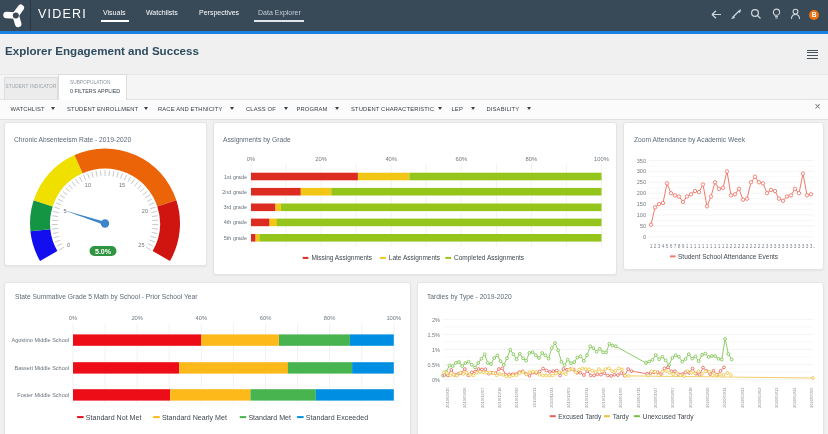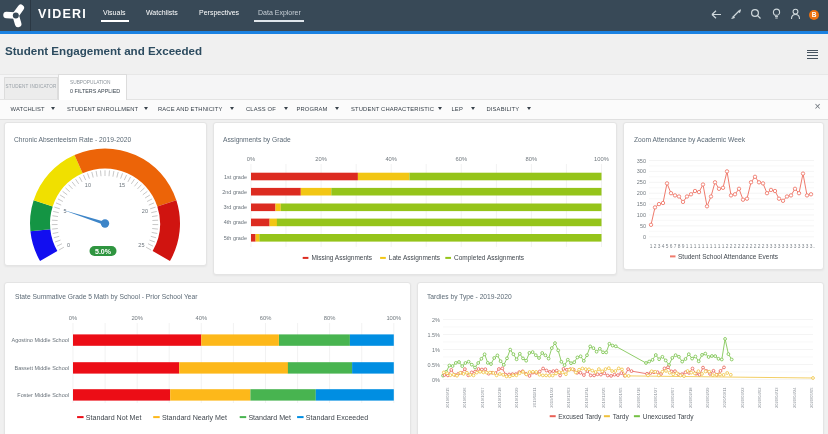--- a/index.html
+++ b/index.html
@@ -1,17 +1,17 @@
 <!DOCTYPE html>
 <html><head><meta charset="utf-8"><style>
 * { margin:0; padding:0; box-sizing:border-box; }
 body { width:828px; height:434px; overflow:hidden; background:#f0f0f0; font-family:"Liberation Sans",sans-serif; position:relative; }
 .topbar { position:absolute; left:0; top:0; width:828px; height:31px; background:#384957; }
 .logosq { position:absolute; left:0; top:0; width:31px; height:31px; background:#384957; }
-.brand { position:absolute; left:38px; top:7px; color:#fff; font-size:12.5px; font-weight:bold; letter-spacing:1.2px; }
+.brand { position:absolute; left:38px; top:7px; color:#fff; font-size:12.5px; font-weight:normal; letter-spacing:1.2px; }
 .nav { position:absolute; top:9px; font-size:7px; color:#fff; }
 .blueline { position:absolute; left:0; top:31px; width:828px; height:3px; background:#1b82e2; }
 .h1 { position:absolute; left:5px; top:43.5px; font-size:11.6px; font-weight:bold; color:#2d4c60; }
 .burger { position:absolute; left:807px; top:49.5px; width:10.5px; }
 .burger div { height:1.2px; background:#46535f; margin-bottom:1.5px; }
 .tab1 { position:absolute; left:4px; top:77px; width:54px; height:22px; background:#ececec; border:1px solid #dcdcdc; border-bottom:none; z-index:2; }
 .tab1 span { display:block; margin-top:6px; text-align:center; font-size:4.6px; color:#99a0a7; letter-spacing:0.2px; }
 .tab2 { position:absolute; left:58px; top:74px; width:69px; height:26px; background:#fff; border:1px solid #dcdcdc; border-bottom:none; z-index:3; }
 .tab2 .s1 { display:block; margin:4.5px 0 0 11px; font-size:4.8px; color:#8d959c; white-space:nowrap; }
 .tab2 .s2 { display:block; margin:3px 0 0 11px; font-size:5.4px; color:#3c4650; white-space:nowrap; }
@@ -56,21 +56,21 @@
     <circle cx="5.5" cy="4.2" r="3.1" stroke="#cfd8dc" stroke-width="1.1" fill="none"></circle>
     <line x1="4" y1="8.4" x2="7" y2="8.4" stroke="#cfd8dc" stroke-width="1"></line>
     <line x1="4.3" y1="10" x2="6.7" y2="10" stroke="#cfd8dc" stroke-width="1"></line>
   </svg>
 <svg style="position:absolute;left:790px;top:8px;" width="11" height="12" viewBox="0 0 11 12">
     <circle cx="5.5" cy="3.6" r="2.4" stroke="#cfd8dc" stroke-width="1.1" fill="none"></circle>
     <path d="M1.5,11 c0,-3 2,-4.5 4,-4.5 c2,0 4,1.5 4,4.5" stroke="#cfd8dc" stroke-width="1.1" fill="none"></path>
   </svg>
 <div style="position:absolute;left:809px;top:9.5px;width:10px;height:10px;border-radius:50%;background:#ee7211;color:#fff;font-size:6.5px;font-weight:bold;text-align:center;line-height:10px;">B</div>
 <div class="blueline"></div>
-<div class="h1">Student Engagement and Exceeded</div>
+<div class="h1">Explorer Engagement and Success</div>
 <div class="burger">
     <div></div>
     <div></div>
     <div></div>
     <div></div>
   </div>
 <div style="position:absolute;left:0;top:74px;width:828px;height:25px;background:#f5f5f6;border-top:1px solid #e7e7e7;"></div>
 <div class="tab1">
     <span>STUDENT INDICATOR</span>
   </div>

